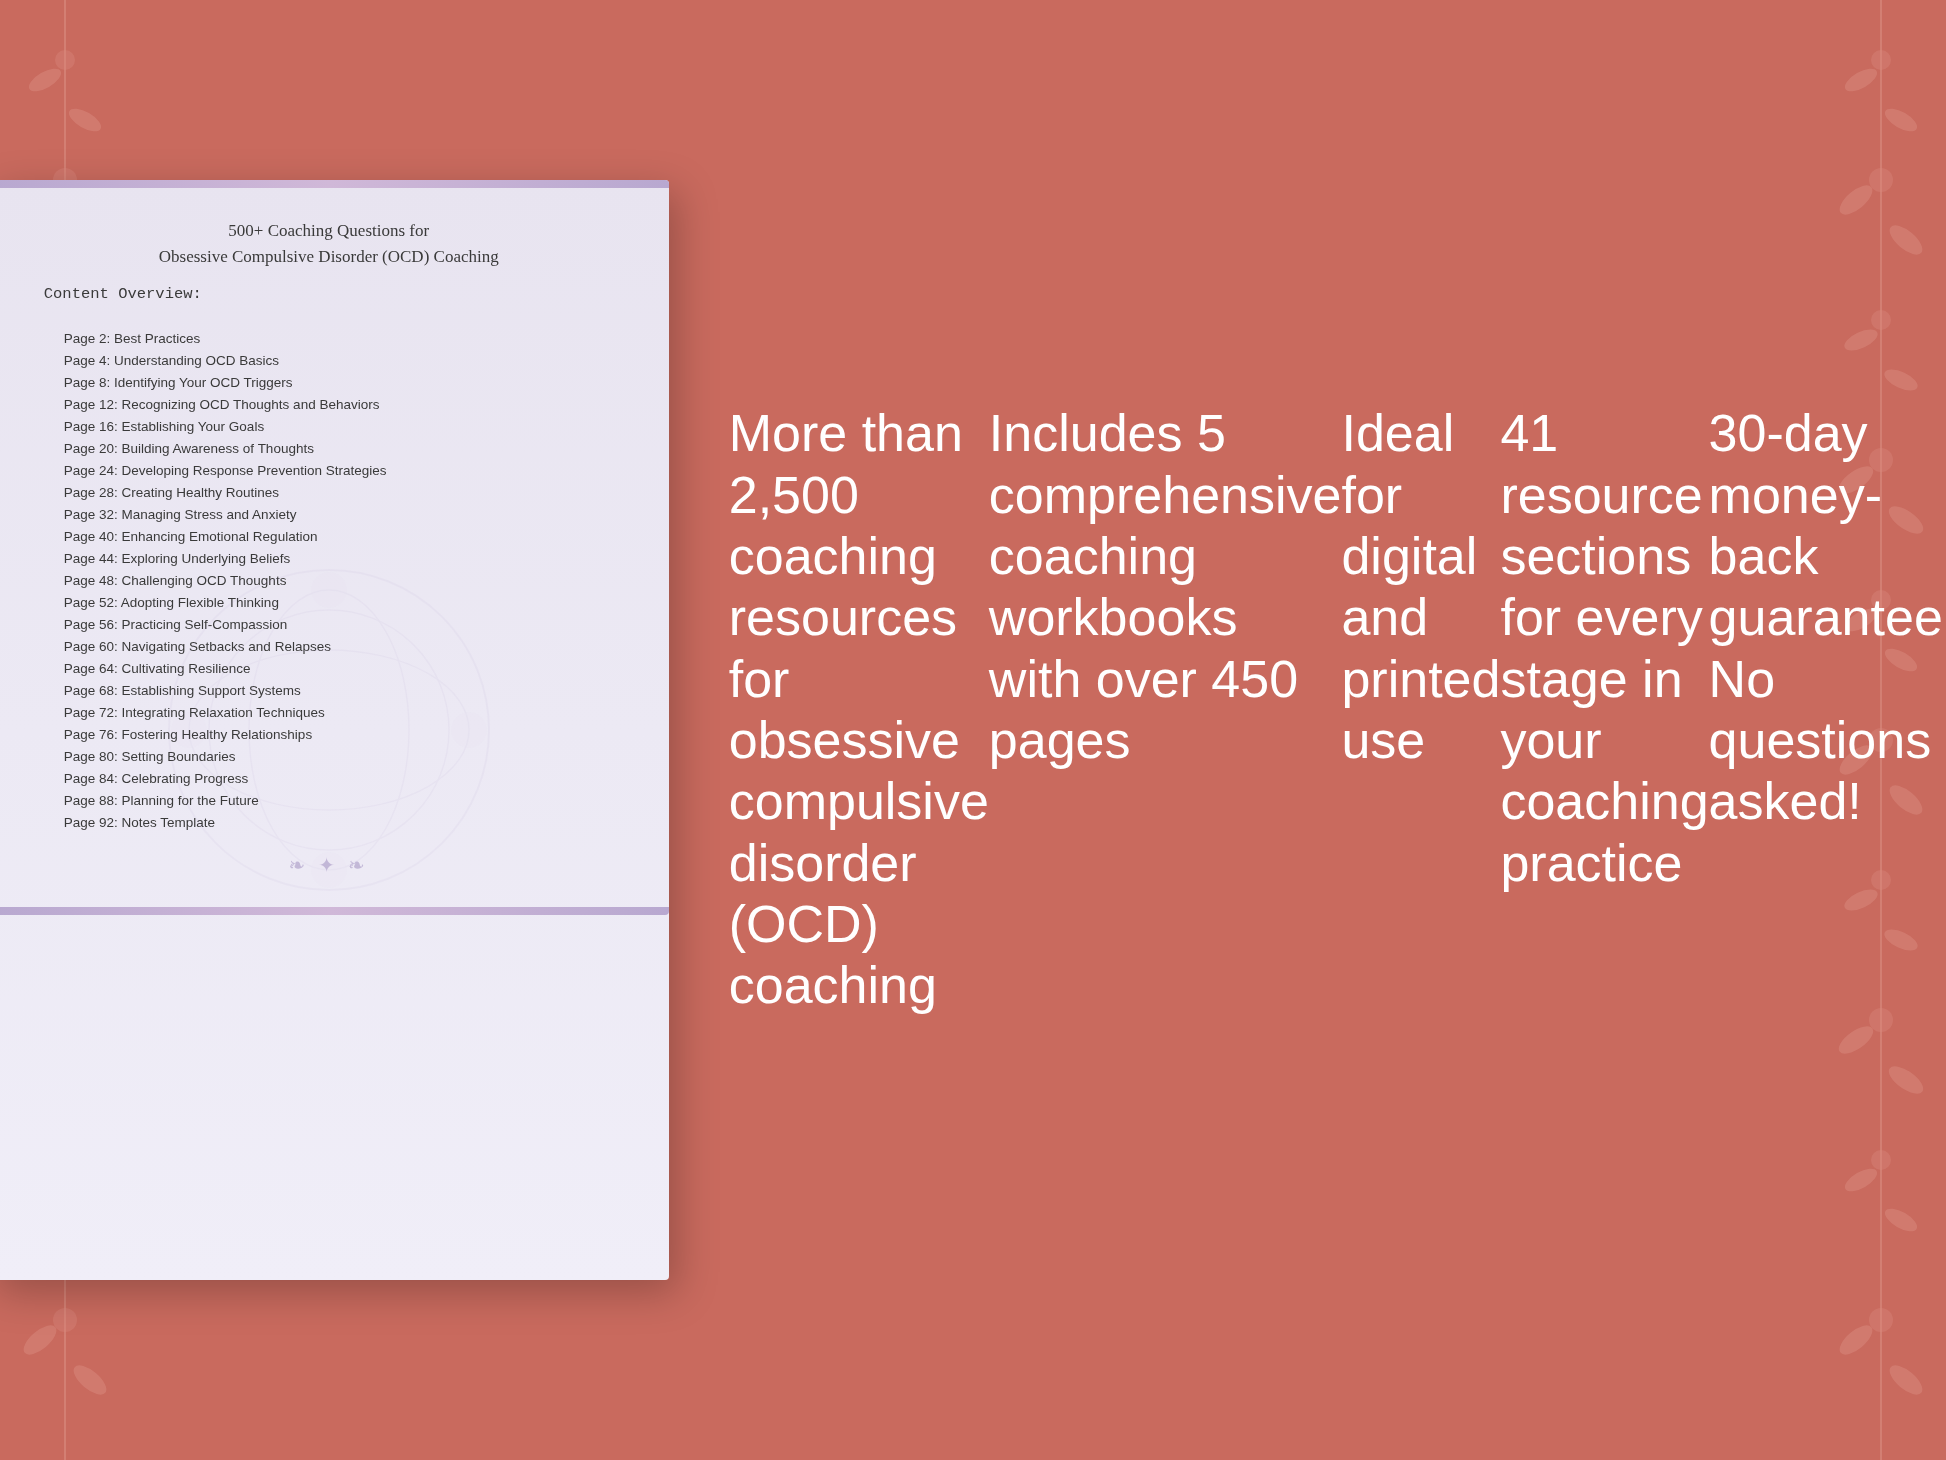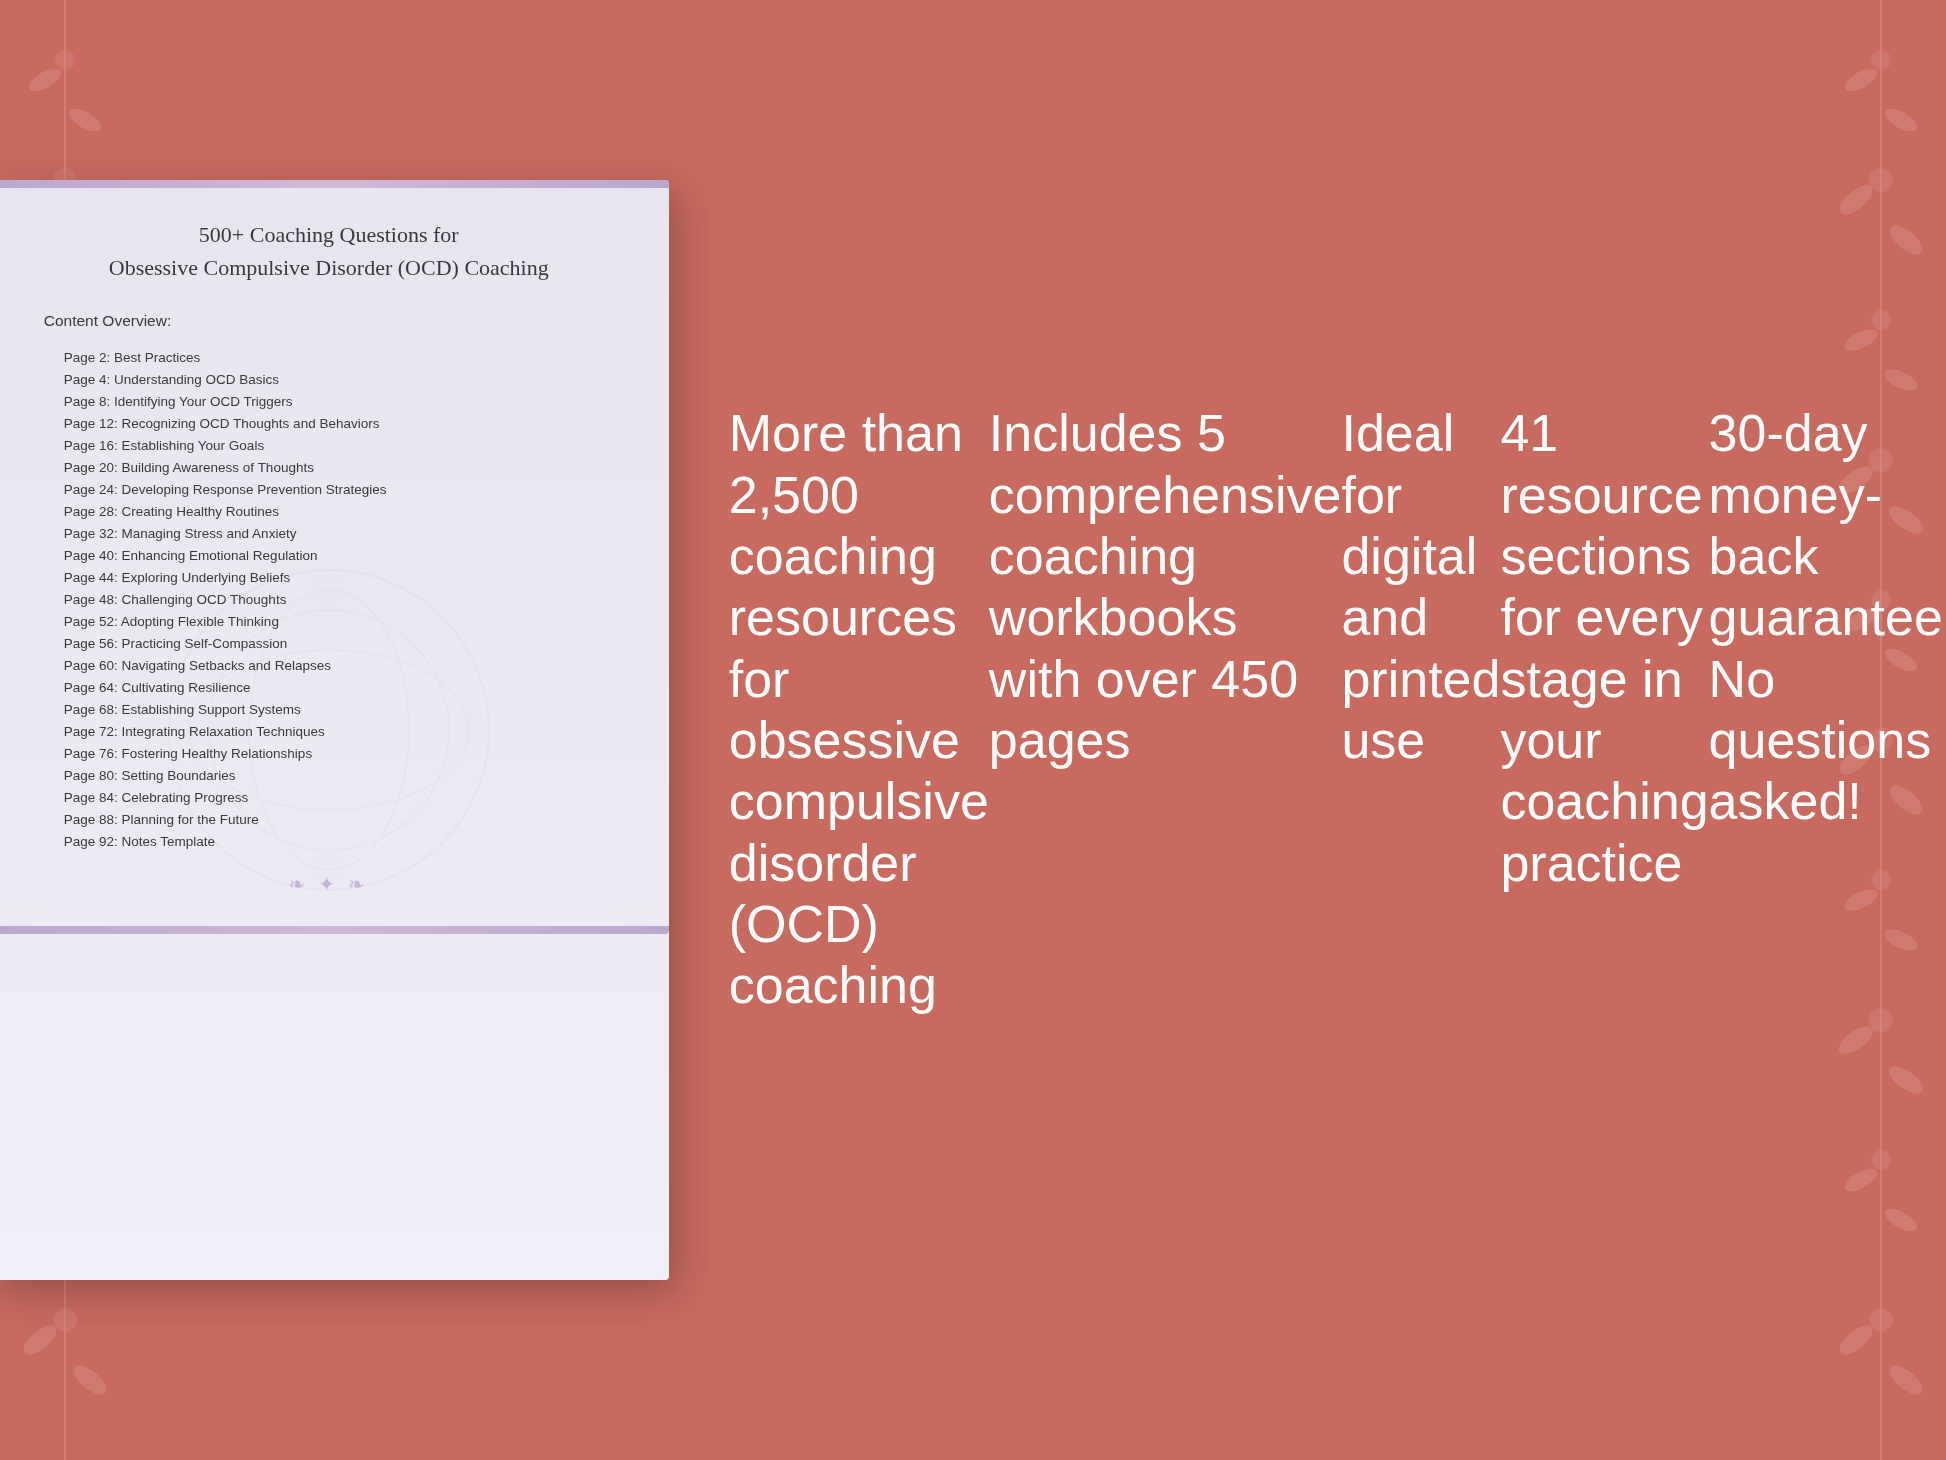--- a/index.html
+++ b/index.html
@@ -64,32 +64,32 @@
       top: 50%;
       left: 50%;
       transform: translate(-50%, -50%);
       width: 400px;
       height: 400px;
       opacity: 0.06;
     }
 
     .document-title {
       text-align: center;
-      font-size: 22px;
+      font-size: 17px;
       color: #3a3a3a;
-      margin-bottom: 28px;
+      margin-bottom: 16px;
       font-family: Georgia, serif;
       line-height: 1.5;
     }
 
     .content-overview-label {
       font-size: 15.5px;
       color: #3a3a3a;
-      margin-bottom: 16px;
-      font-family: Liberation Sans, sans-serif;
+      margin-bottom: 24px;
+      font-family: Liberation Mono, monospace;
     }
 
     .toc-list {
       list-style: none;
     }
 
     .toc-list li {
       font-size: 13.5px;
       color: #3a3a3a;
       padding: 3.5px 0;

